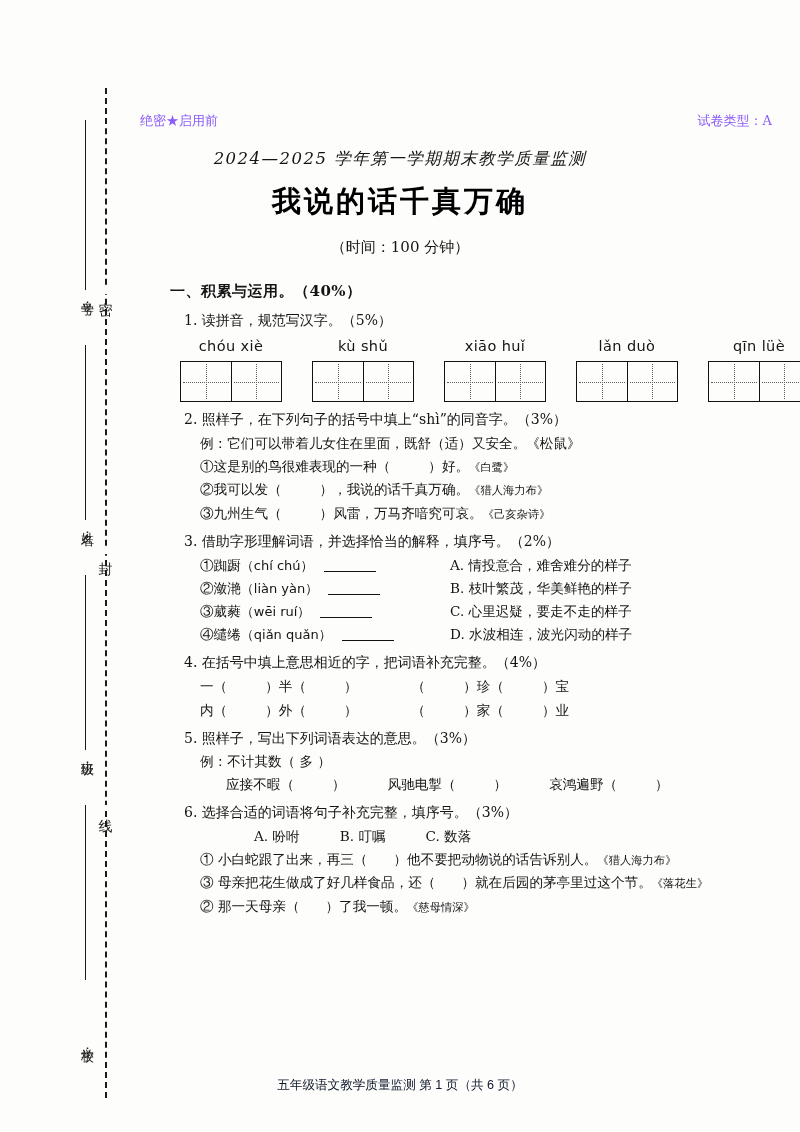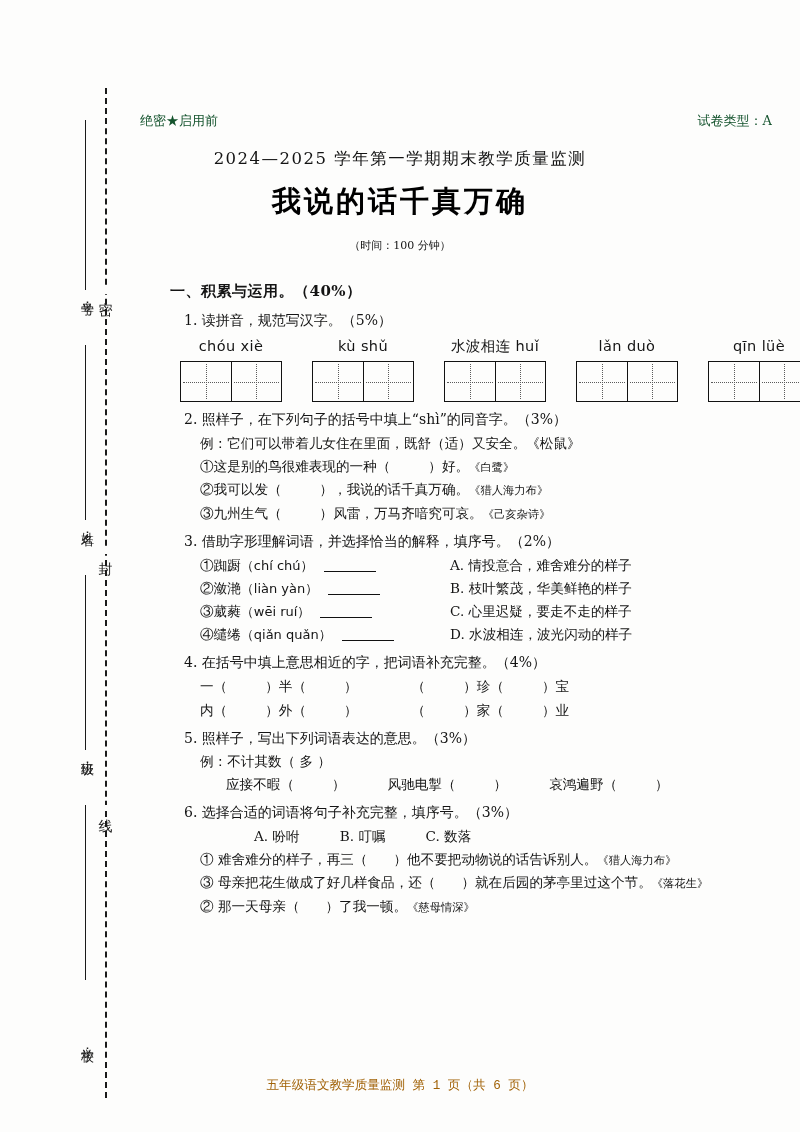--- a/index.html
+++ b/index.html
@@ -60,53 +60,54 @@
   .topline {
     position: absolute;
     top: 112px;
     left: 140px;
     right: 28px;
     display: flex;
     justify-content: space-between;
     align-items: baseline;
     font-family: "DejaVu Serif", "Liberation Serif", serif;
     font-size: 13px;
-    color: #14532d;
+    color: #8b5cf6;
   }
   .exam-sub {
     position: absolute;
     top: 148px;
     left: 0;
     right: 0;
     text-align: center;
     font-family: "DejaVu Serif", "Liberation Serif", serif;
     font-size: 16.5px;
     letter-spacing: 1.5px;
     color: #141414;
+    font-style: italic;
   }
   .exam-title {
     position: absolute;
     top: 182px;
     left: 0;
     right: 0;
     text-align: center;
     font-family: "DejaVu Sans", "Liberation Sans", sans-serif;
     font-weight: bold;
     font-size: 29px;
     letter-spacing: 3px;
     color: #000;
   }
   .exam-time {
     position: absolute;
     top: 238px;
     left: 0;
     right: 0;
     text-align: center;
     font-family: "DejaVu Serif", "Liberation Serif", serif;
-    font-size: 11px;
+    font-size: 15px;
     color: #141414;
   }
 
   
   .content {
     position: absolute;
     left: 143px;
     top: 279px;
     width: 640px;
     font-family: "DejaVu Serif", "Liberation Serif", serif;
@@ -225,23 +226,23 @@
   }
   .q6-opts .sp { display: inline-block; width: 40px; }
 
   
   .footer {
     position: absolute;
     bottom: 38px;
     left: 0;
     right: 0;
     text-align: center;
-    font-family: Liberation Mono, monospace;
+    font-family: Liberation Sans, sans-serif;
     font-size: 12.6px;
-    color: #a16207;
+    color: #0f172a;
   }
 </style>
 </head>
 <body>
 
 <div id="page">
 
   <div class="seal-dashed"></div>
 
   <div class="seal-solid" style="top:120px;height:170px;"></div>
@@ -282,21 +283,21 @@
           </div>
         </div>
         <div class="pinyin-cell">
           <div class="pinyin-text">kù shǔ</div>
           <div class="tzg">
             <div class="tzg-cell"></div>
             <div class="tzg-cell"></div>
           </div>
         </div>
         <div class="pinyin-cell">
-          <div class="pinyin-text">水波相连 huǐ</div>
+          <div class="pinyin-text">xiāo huǐ</div>
           <div class="tzg">
             <div class="tzg-cell"></div>
             <div class="tzg-cell"></div>
           </div>
         </div>
         <div class="pinyin-cell">
           <div class="pinyin-text">lǎn duò</div>
           <div class="tzg">
             <div class="tzg-cell"></div>
             <div class="tzg-cell"></div>
@@ -375,21 +376,21 @@
         <span>应接不暇（</span><span class="paren-gap"></span><span>）</span><span class="sp"></span><span>风驰电掣（</span><span class="paren-gap"></span><span>）</span><span class="sp"></span><span>哀鸿遍野（</span><span class="paren-gap"></span><span>）</span>
       </div>
     </div>
 
     <div class="q">
       <div class="q-head">6. 选择合适的词语将句子补充完整，填序号。（3%）</div>
       <div class="q6-opts">
         <span>A. 吩咐</span><span class="sp"></span><span>B. 叮嘱</span><span class="sp"></span><span>C. 数落</span>
       </div>
       <div class="q-line">
-        <span>① 难舍难分的样子，再三（</span><span class="paren-gap-sm"></span><span>）他不要把动物说的话告诉别人。</span><span class="book">《猎人海力布》</span>
+        <span>① 小白蛇跟了出来，再三（</span><span class="paren-gap-sm"></span><span>）他不要把动物说的话告诉别人。</span><span class="book">《猎人海力布》</span>
       </div>
       <div class="q-line">
         <span>③ 母亲把花生做成了好几样食品，还（</span><span class="paren-gap-sm"></span><span>）就在后园的茅亭里过这个节。</span><span class="book">《落花生》</span>
       </div>
       <div class="q-line">
         <span>② 那一天母亲（</span><span class="paren-gap-sm"></span><span>）了我一顿。</span><span class="book">《慈母情深》</span>
       </div>
     </div>
 
   </div>

